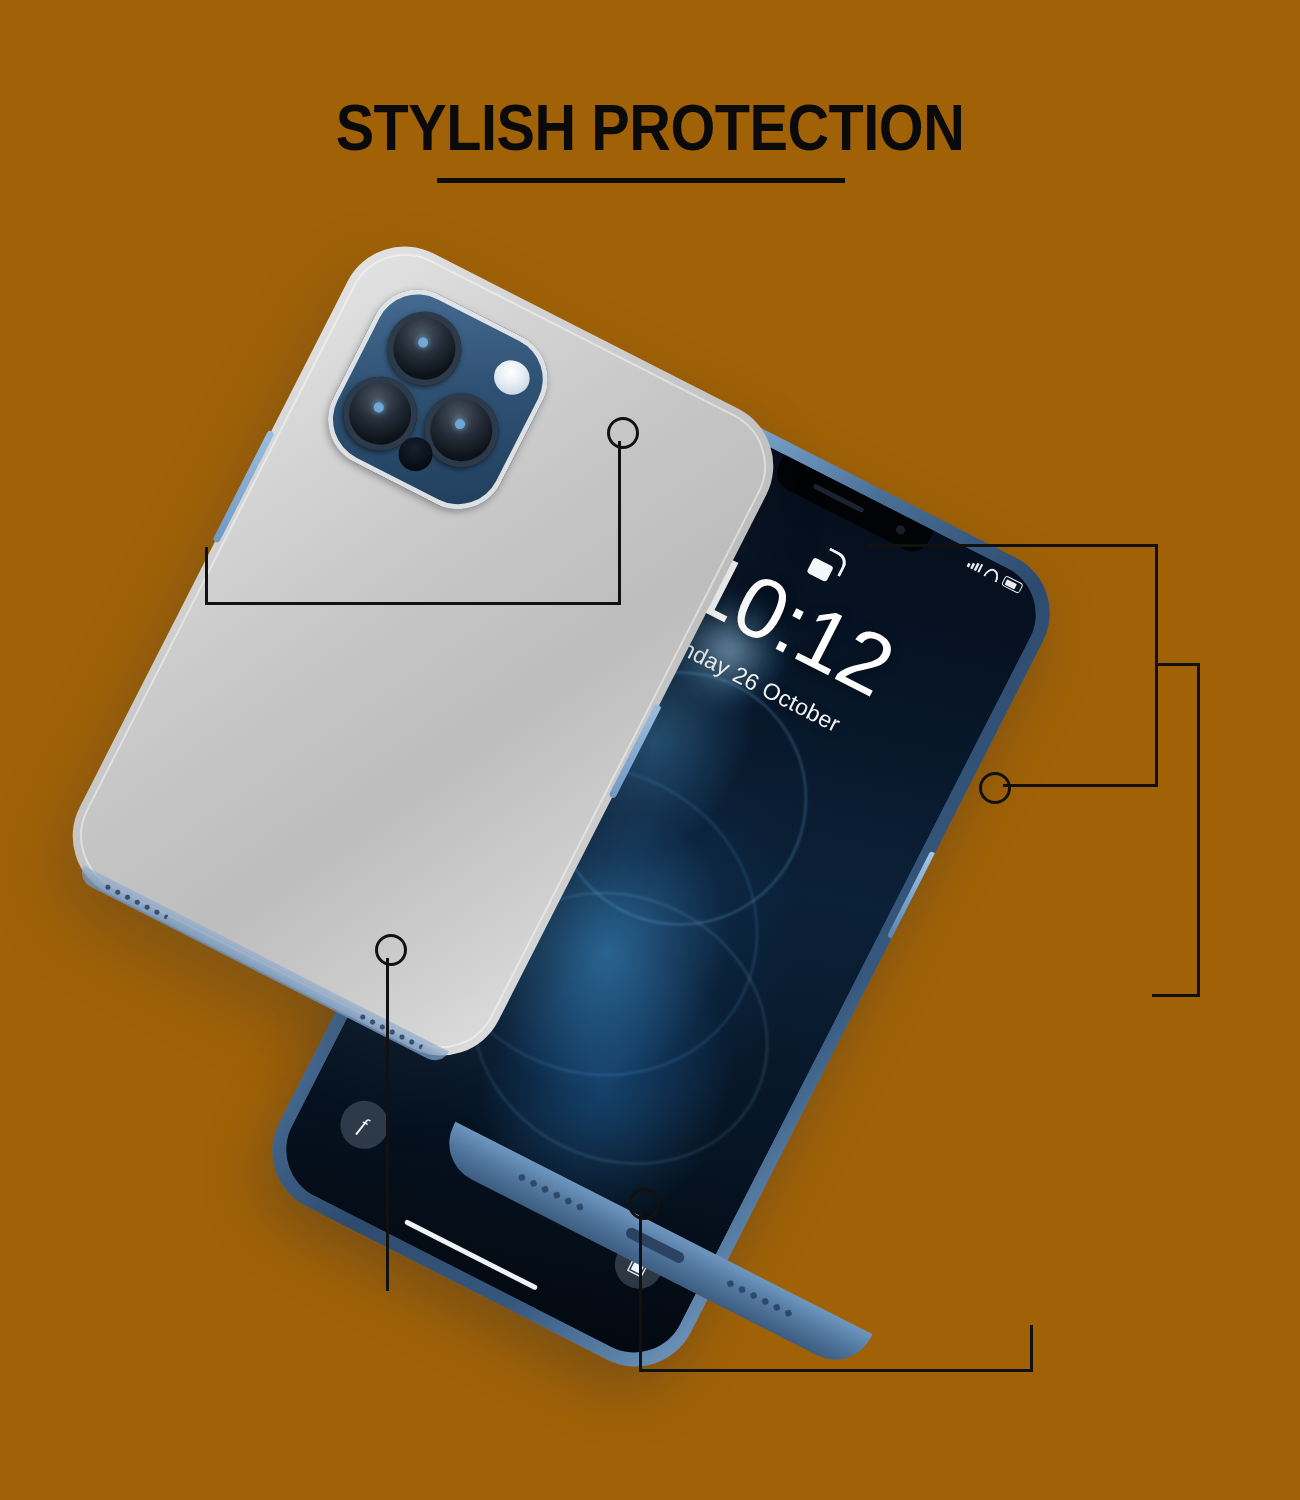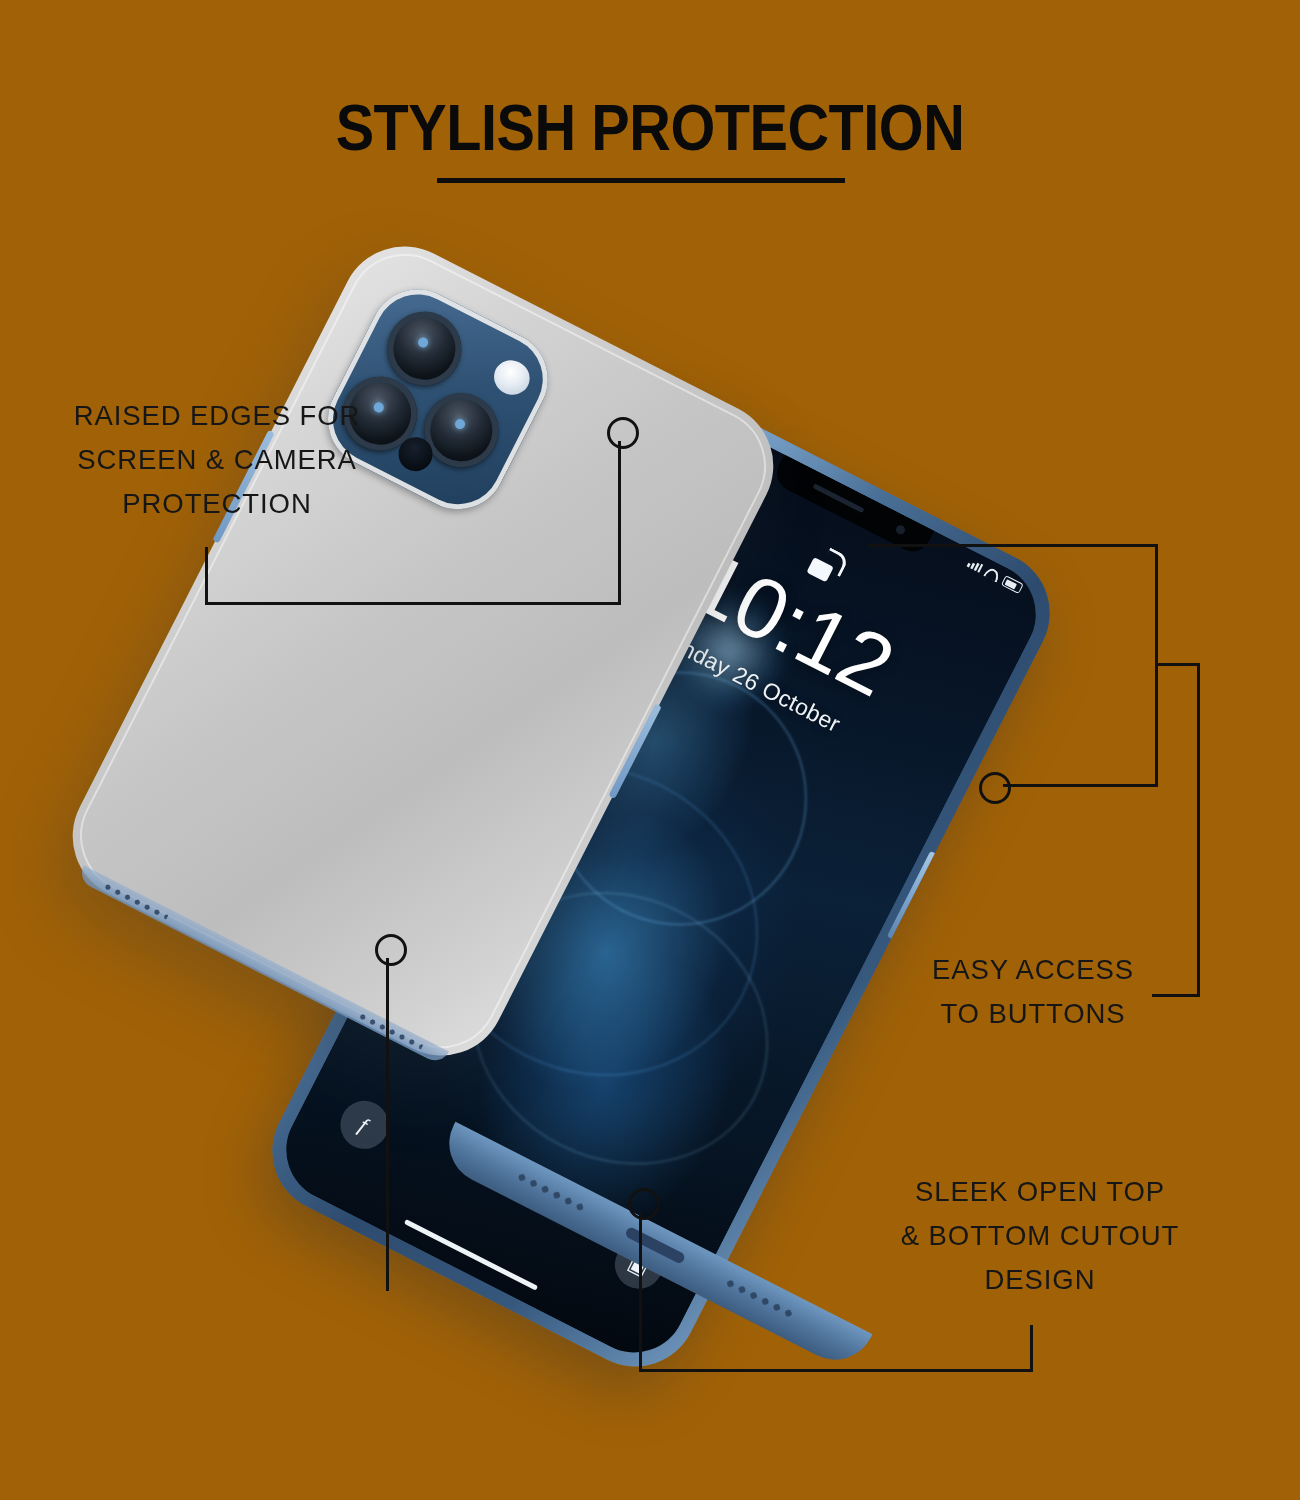--- a/index.html
+++ b/index.html
@@ -456,46 +456,38 @@
 
       <div class="case-side-cut" style="right:-3px; top:300px; width:7px; height:104px;"></div>
       <div class="case-side-cut" style="left:-3px; top:232px; width:7px; height:124px;"></div>
 
       <div id="case-bottom-cut"></div>
       <div class="case-dot-row" id="cdr-left"></div>
       <div class="case-dot-row" id="cdr-right"></div>
     </div>
   </div>
 
-  <div class="callout-text" id="label-edges">RAISED EDGES FOR
-SCREEN &amp; CAMERA
-PROTECTION</div>
   <div class="marker" style="left:607px; top:417px; width:26px; height:26px;"></div>
   <div class="line vline" style="left:618px; top:441px; height:163px;"></div>
   <div class="line hline" style="left:205px; top:602px; width:416px;"></div>
   <div class="line vline" style="left:205px; top:547px; height:58px;"></div>
 
-  <div class="callout-text" id="label-buttons">EASY ACCESS
-TO BUTTONS</div>
 
   <div class="line hline" style="left:868px; top:544px; width:290px;"></div>
 
   <div class="marker" style="left:979px; top:772px; width:26px; height:26px;"></div>
   <div class="line hline" style="left:1003px; top:784px; width:155px;"></div>
 
   <div class="line vline" style="left:1155px; top:544px; height:243px;"></div>
 
   <div class="line hline" style="left:1155px; top:663px; width:45px;"></div>
 
   <div class="line vline" style="left:1197px; top:663px; height:333px;"></div>
   <div class="line hline" style="left:1152px; top:994px; width:48px;"></div>
 
-  <div class="callout-text" id="label-cutout">SLEEK OPEN TOP
-&amp; BOTTOM CUTOUT
-DESIGN</div>
   <div class="marker" style="left:628px; top:1188px; width:26px; height:26px;"></div>
   <div class="line vline" style="left:639px; top:1212px; height:160px;"></div>
   <div class="line hline" style="left:639px; top:1369px; width:394px;"></div>
   <div class="line vline" style="left:1030px; top:1325px; height:47px;"></div>
 
   <div class="marker" style="left:375px; top:934px; width:26px; height:26px;"></div>
   <div class="line vline" style="left:386px; top:958px; height:333px;"></div>
 
 </div>
 

